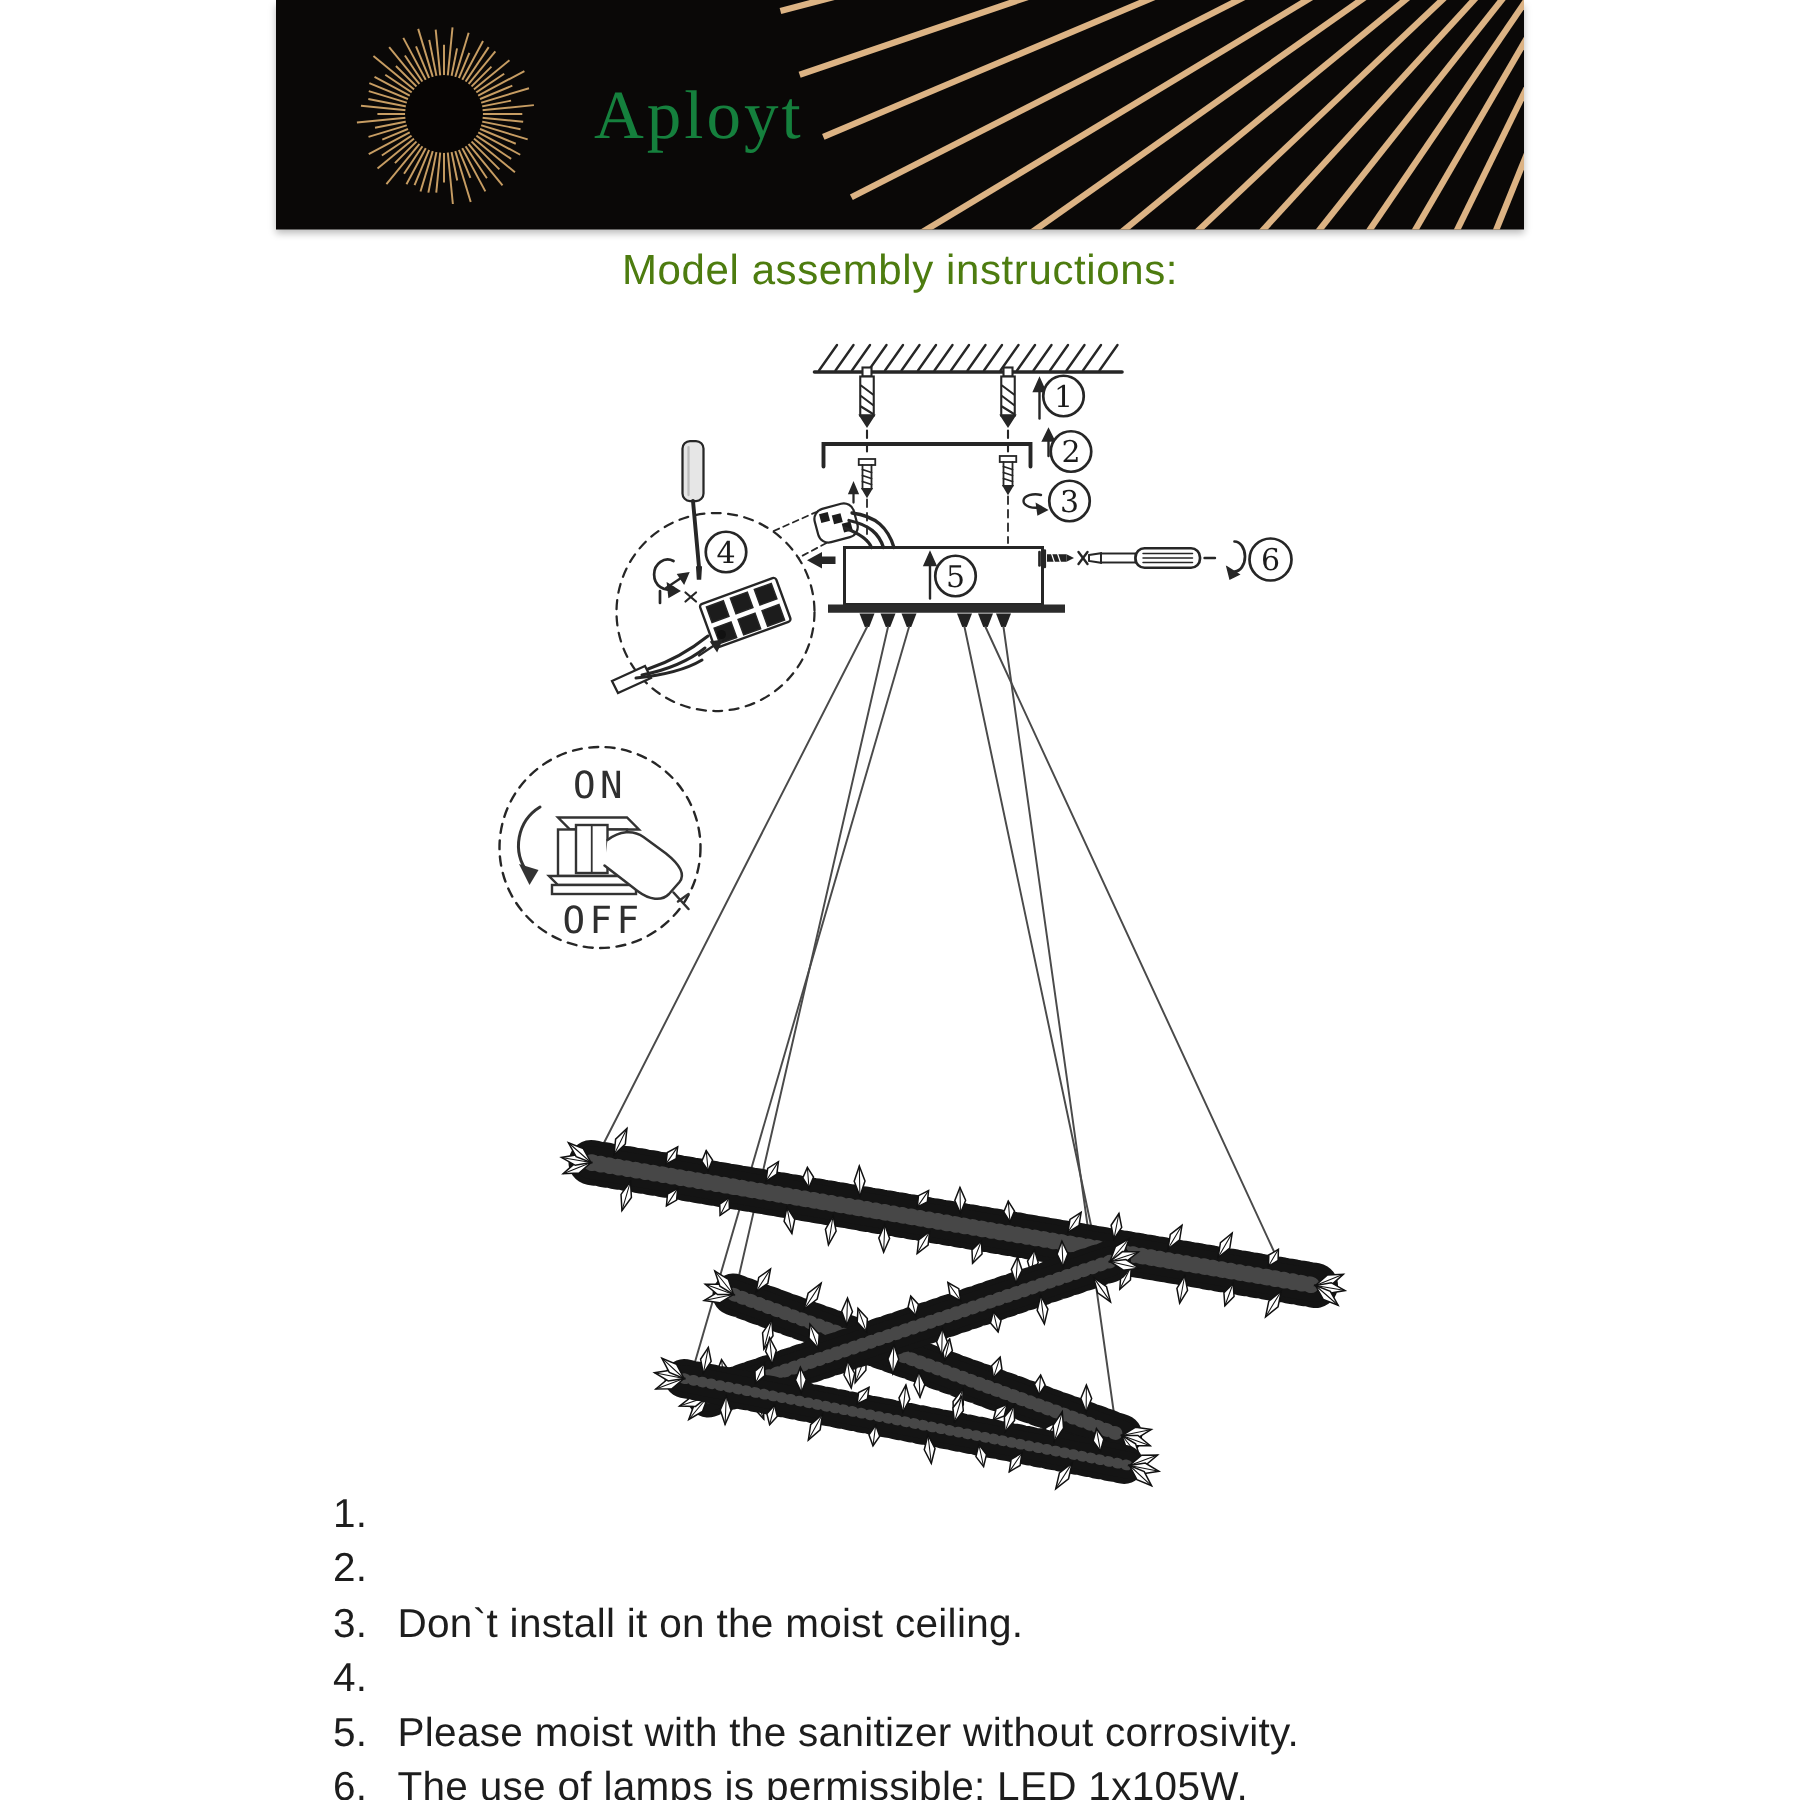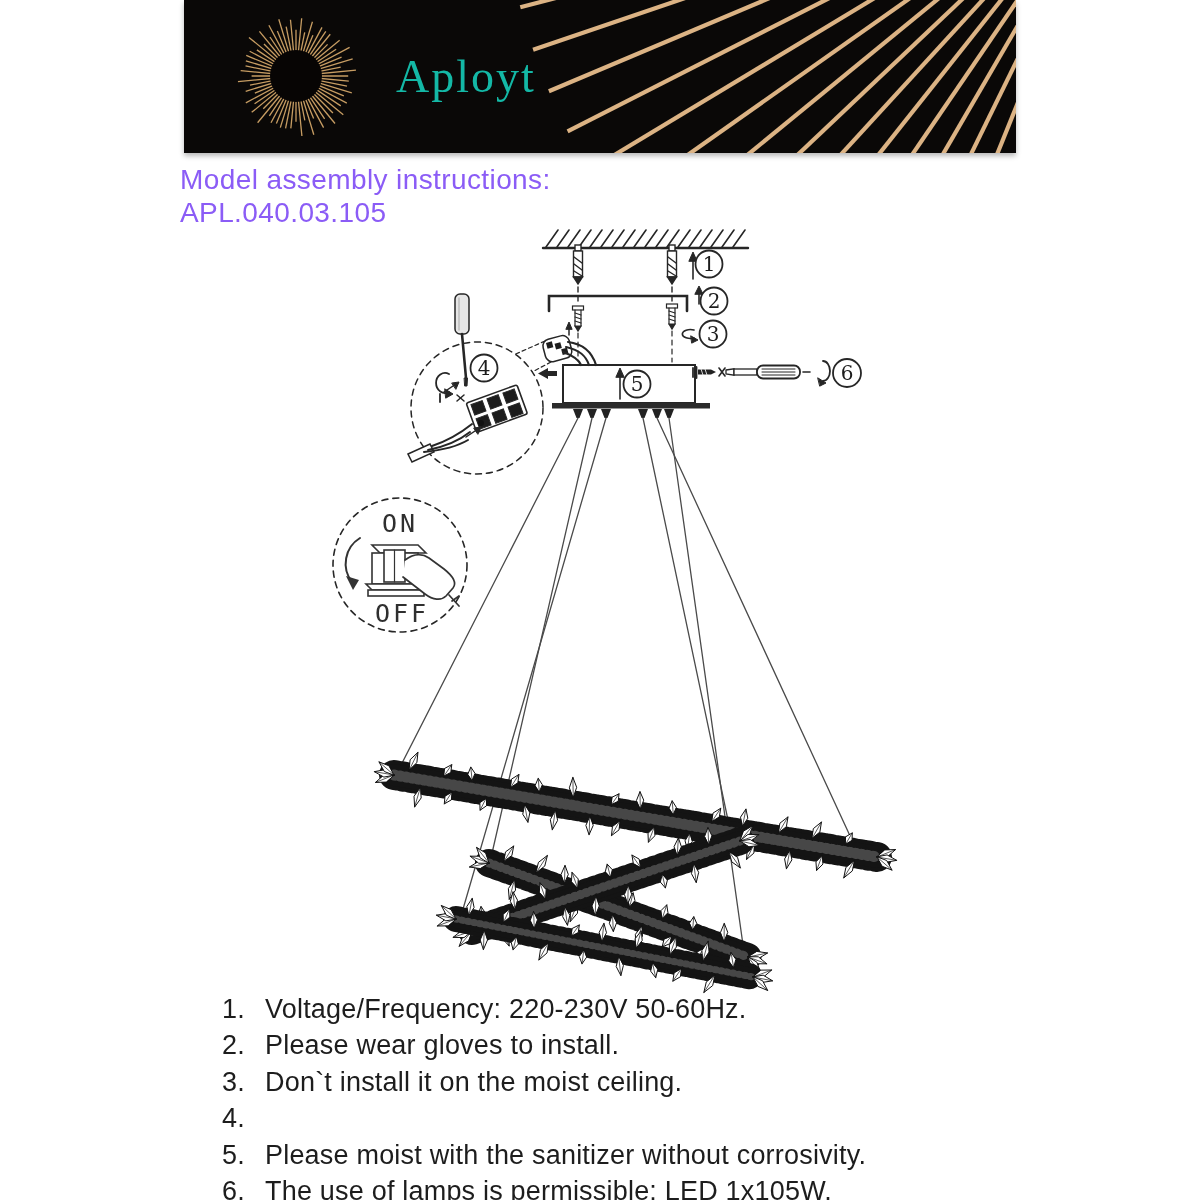--- a/index.html
+++ b/index.html
@@ -2,23 +2,23 @@
 <html><head>
 <meta charset="utf-8">
 <style>
   html,body{margin:0;padding:0;background:#ffffff;}
   .sheet{position:relative;width:1200px;height:1200px;background:#ffffff;overflow:hidden;
          font-family:"Liberation Sans",sans-serif;}
   .banner{position:absolute;left:184px;top:0;width:832px;height:153px;background:#0a0807;
           box-shadow:0 3px 5px rgba(0,0,0,.28);}
   .banner svg{position:absolute;left:0;top:0;}
   .brand{position:absolute;left:212px;top:50px;font-family:"Liberation Serif",serif;
-         font-size:46px;font-weight:400;color:#14b8a6;letter-spacing:2px;}
-  .titleblock{position:absolute;left:180px;top:163px;width:840px;text-align:left;
-              color:#8b5cf6;font-size:28px;line-height:33px;letter-spacing:.4px;}
+         font-size:46px;font-weight:400;color:#15803d;letter-spacing:2px;}
+  .titleblock{position:absolute;left:180px;top:163px;width:840px;text-align:center;
+              color:#4d7c0f;font-size:28px;line-height:33px;letter-spacing:.4px;}
   .diagram{position:absolute;left:0;top:0;}
   .list{position:absolute;left:222px;top:991px;width:860px;color:#1d1d1d;}
   .row{display:flex;align-items:center;height:36.5px;font-size:27px;letter-spacing:.2px;}
   .row .n{width:43px;flex:0 0 43px;}
 </style>
 </head>
 <body>
 
 <div class="sheet">
 
@@ -104,21 +104,20 @@
           <line x1="825.4577513321135" y1="-103.30512598317523" x2="364.86504854925283" y2="91.25684908692793" stroke="#dcb384" stroke-width="4.2"></line>
           <line x1="822.4020887861165" y1="-111.32811657233866" x2="349.0774587282683" y2="49.80473104291693" stroke="#dcb384" stroke-width="4.2"></line>
           <line x1="819.9278696668948" y1="-119.54904664982331" x2="336.29399327895646" y2="7.329925642579582" stroke="#dcb384" stroke-width="4.2"></line>
         </g>
       </svg>
     <div class="brand">Aployt</div>
   </div>
 
   <div class="titleblock">
     <div>Model assembly instructions:</div>
-    <div>APL.040.03.105</div>
   </div>
 
   <svg class="diagram" width="1200" height="1200" viewBox="0 0 1200 1200">
     <g stroke="#262626" fill="none" stroke-linecap="round">
 
       <g>
         <line x1="543" y1="248" x2="748" y2="248" stroke-width="2.4"></line>
         <g id="hatch">
             <line x1="546" y1="247" x2="558" y2="230" stroke="#262626" stroke-width="1.6"></line>
             <line x1="557" y1="247" x2="569" y2="230" stroke="#262626" stroke-width="1.6"></line>
@@ -557,25 +556,23 @@
           <circle cx="847" cy="373" r="14" fill="#fff" stroke-width="1.8"></circle>
           <text x="847" y="380" text-anchor="middle" fill="#1c1c1c" stroke="none">6</text>
         </g>
       </g>
     </g>
   </svg>
 
   <div class="list">
     <div class="row">
       <span class="n">1.</span>
-      <span class="t">Voltage/Frequency: 220-230V 50-60Hz.</span>
     </div>
     <div class="row">
       <span class="n">2.</span>
-      <span class="t">Please wear gloves to install.</span>
     </div>
     <div class="row">
       <span class="n">3.</span>
       <span class="t">Don`t install it on the moist ceiling.</span>
     </div>
     <div class="row">
       <span class="n">4.</span>
     </div>
     <div class="row">
       <span class="n">5.</span>

